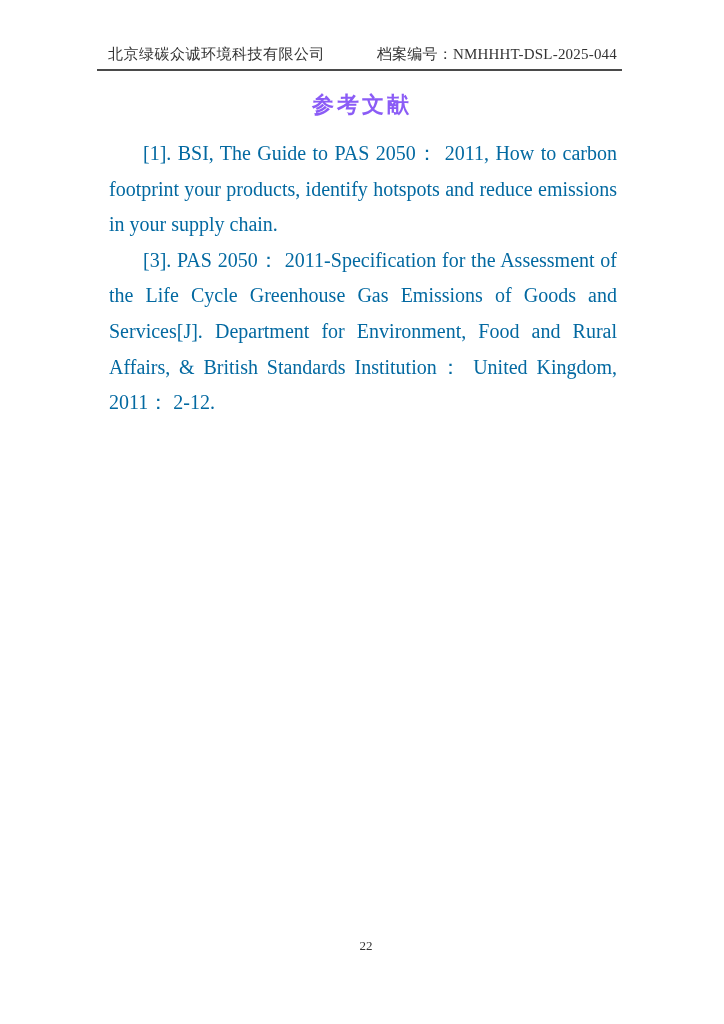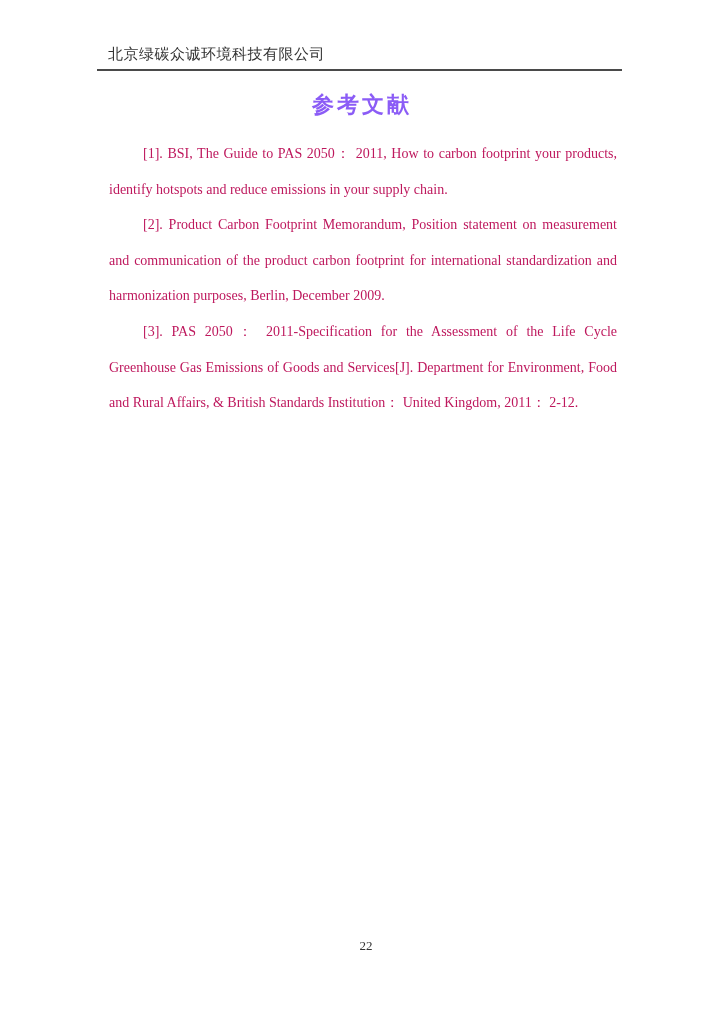--- a/index.html
+++ b/index.html
@@ -49,23 +49,23 @@
     font-size: 22px;
     font-weight: bold;
     letter-spacing: 3px;
     color: #8b5cf6;
   }
   .refs {
     position: absolute;
     left: 109px;
     width: 508px;
     top: 136px;
-    font-size: 14px;
+    font-size: 20px;
     line-height: 35.6px;
-    color: #be185d;
+    color: #0369a1;
     text-align: justify;
   }
   .ref {
     margin: 0;
     text-indent: 34px;
   }
   .footer {
     position: absolute;
     top: 938px;
     left: 4px;
@@ -75,29 +75,29 @@
     color: #333333;
   }
 </style>
 </head>
 <body>
 
 <div class="page">
 
   <div class="header">
     <span class="company">北京绿碳众诚环境科技有限公司</span>
+    <span class="archive">档案编号：NMHHHT-DSL-2025-044</span>
   </div>
 
   <div class="header-rule"></div>
 
   <h1 class="title">参考文献</h1>
 
   <div class="refs">
     <p class="ref">[1]. BSI, The Guide to PAS 2050： 2011, How to carbon footprint your products, identify hotspots and reduce emissions in your supply chain.</p>
-    <p class="ref">[2]. Product Carbon Footprint Memorandum, Position statement on measurement and communication of the product carbon footprint for international standardization and harmonization purposes, Berlin, December 2009.</p>
     <p class="ref">[3]. PAS 2050： 2011-Specification for the Assessment of the Life Cycle Greenhouse Gas Emissions of Goods and Services[J]. Department for Environment, Food and Rural Affairs, &amp; British Standards Institution： United Kingdom, 2011： 2-12.</p>
   </div>
 
   <div class="footer">
     <span>22</span>
   </div>
 
 </div>
 
 </body></html>

